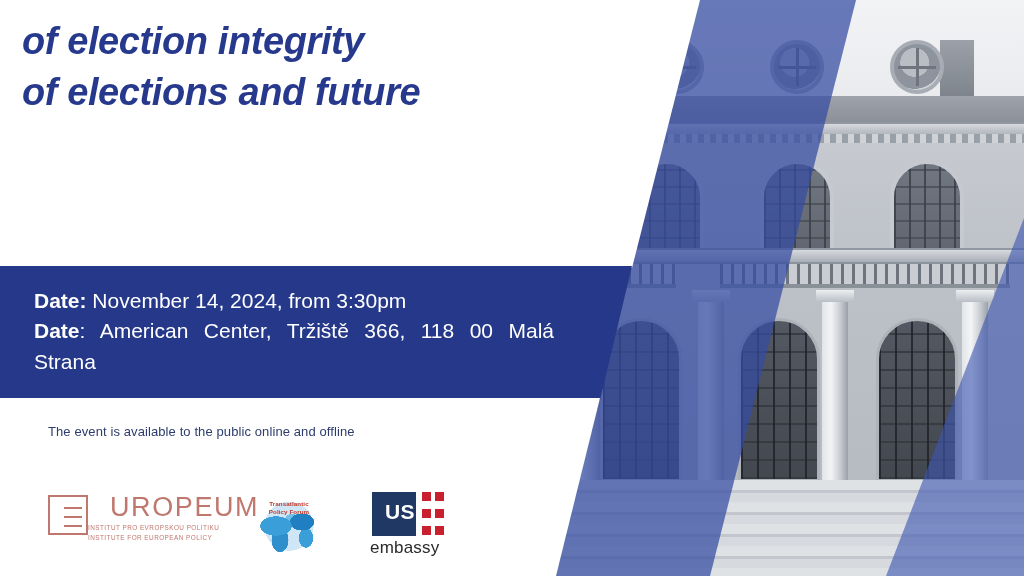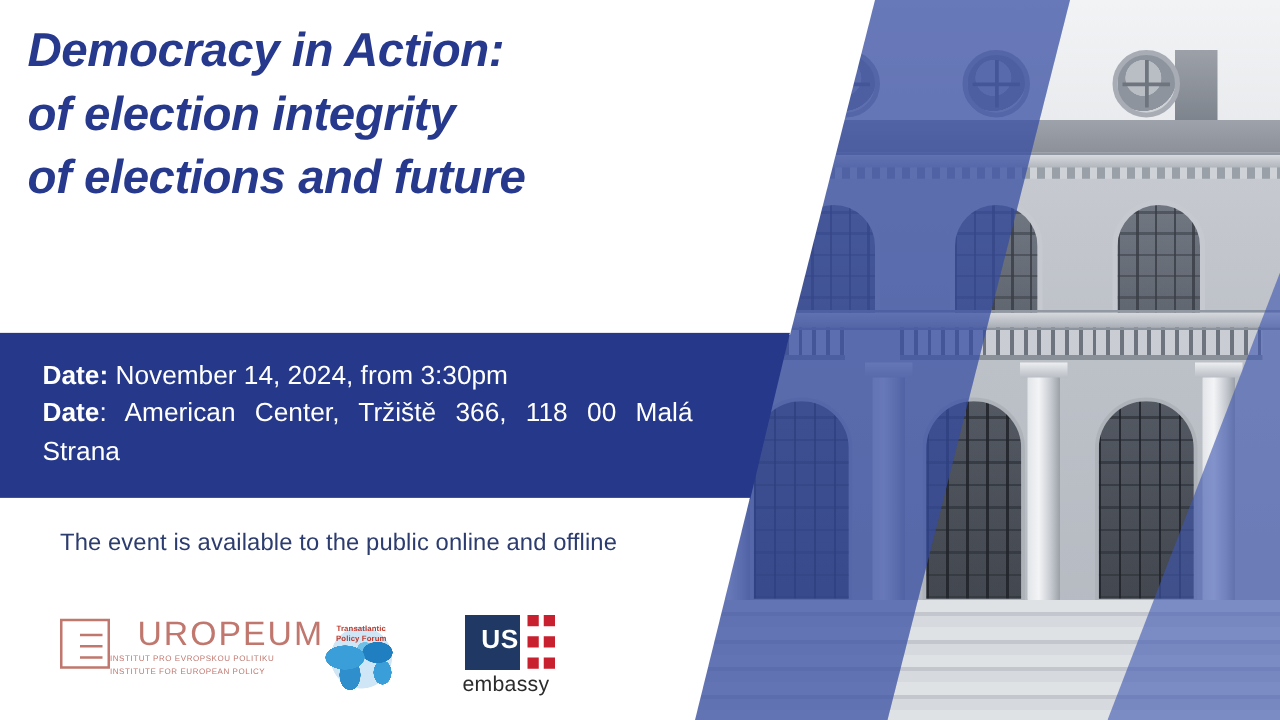--- a/index.html
+++ b/index.html
@@ -222,21 +222,21 @@
     text-align: justify;
     text-align-last: left;
   }
   .info .venue-row span.j { display: inline; }
 
   .availability {
     position: absolute;
     left: 48px;
     top: 424px;
     color: #2c3c6e;
-    font-size: 19px;
+    font-size: 13px;
     letter-spacing: .1px;
   }
 
   
   .logos {
     position: absolute;
     left: 44px;
     top: 486px;
     width: 420px;
     height: 72px;
@@ -401,21 +401,20 @@
     </div>
   </div>
 
   <div class="white-top"></div>
 
   <div class="navy-band"></div>
 
   <div class="white-bottom"></div>
 
   <div class="title">
-    <span class="tl">Democracy in Action:</span>
     <span class="tl">of election integrity</span>
     <span class="tl">of elections and future</span>
   </div>
 
   <div class="info">
     <div class="row">
       <b>Date:</b>
       <span>November 14, 2024, from 3:30pm</span>
     </div>
     <div class="row venue-row">

